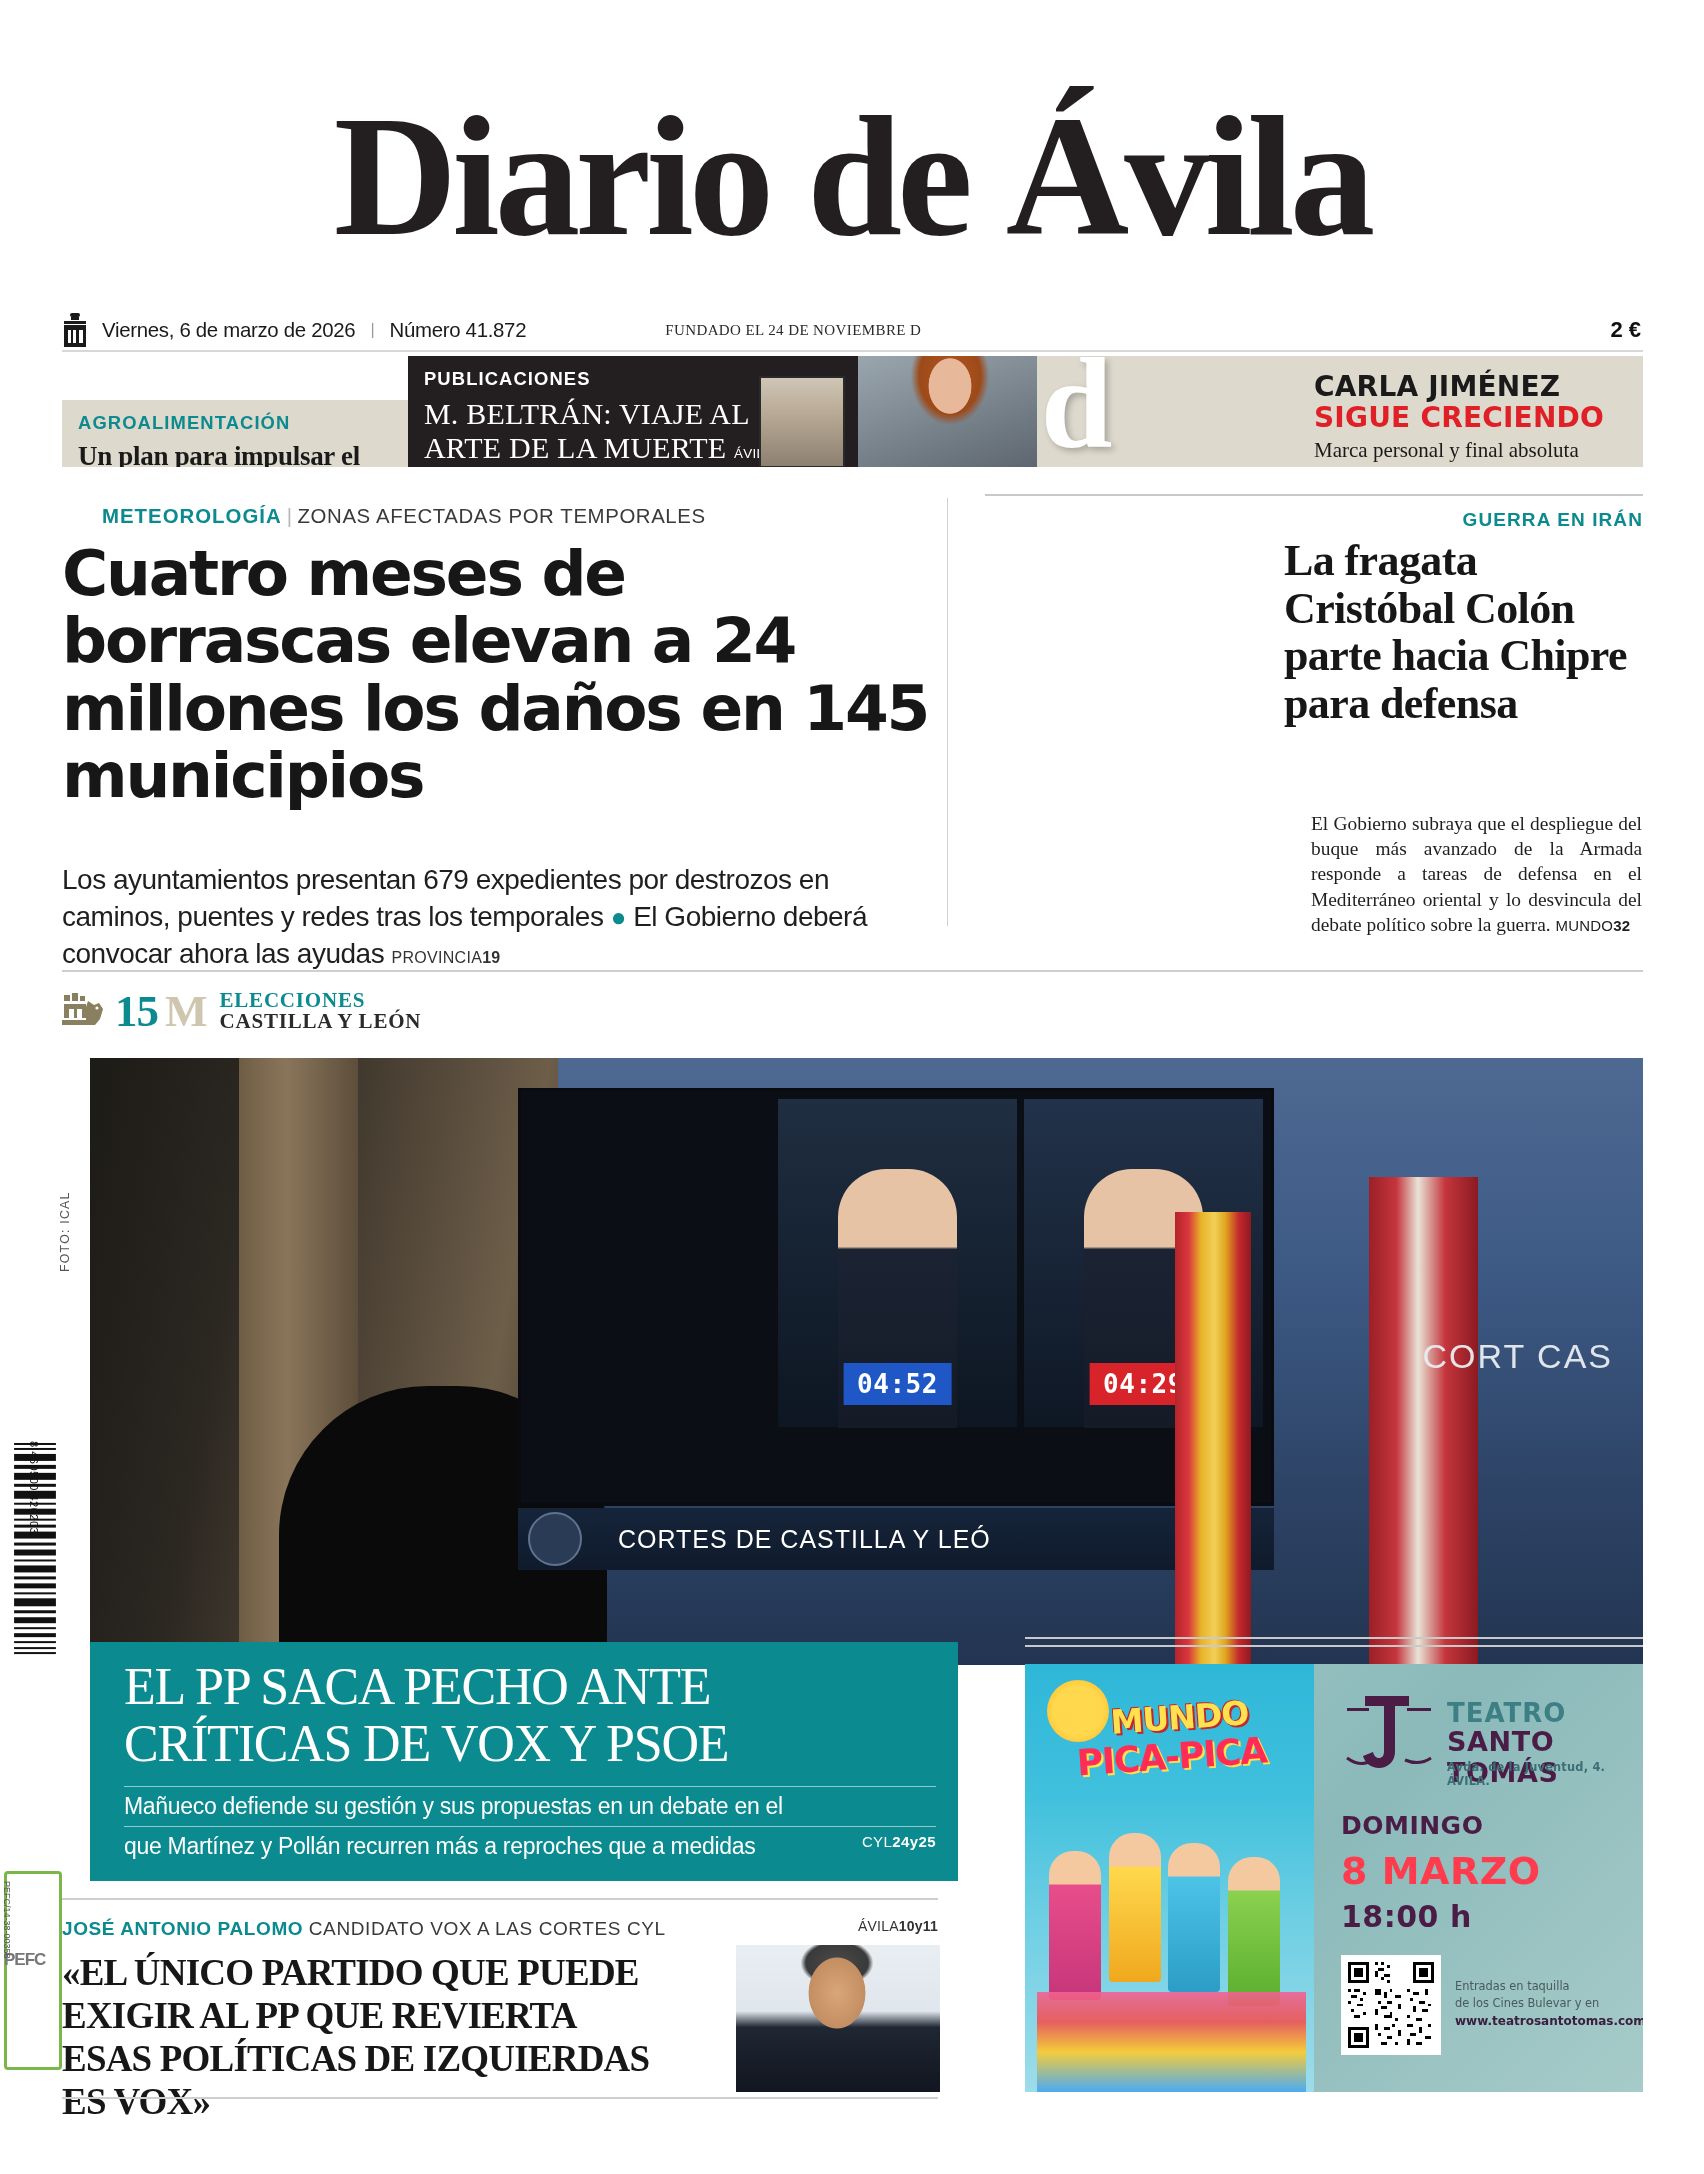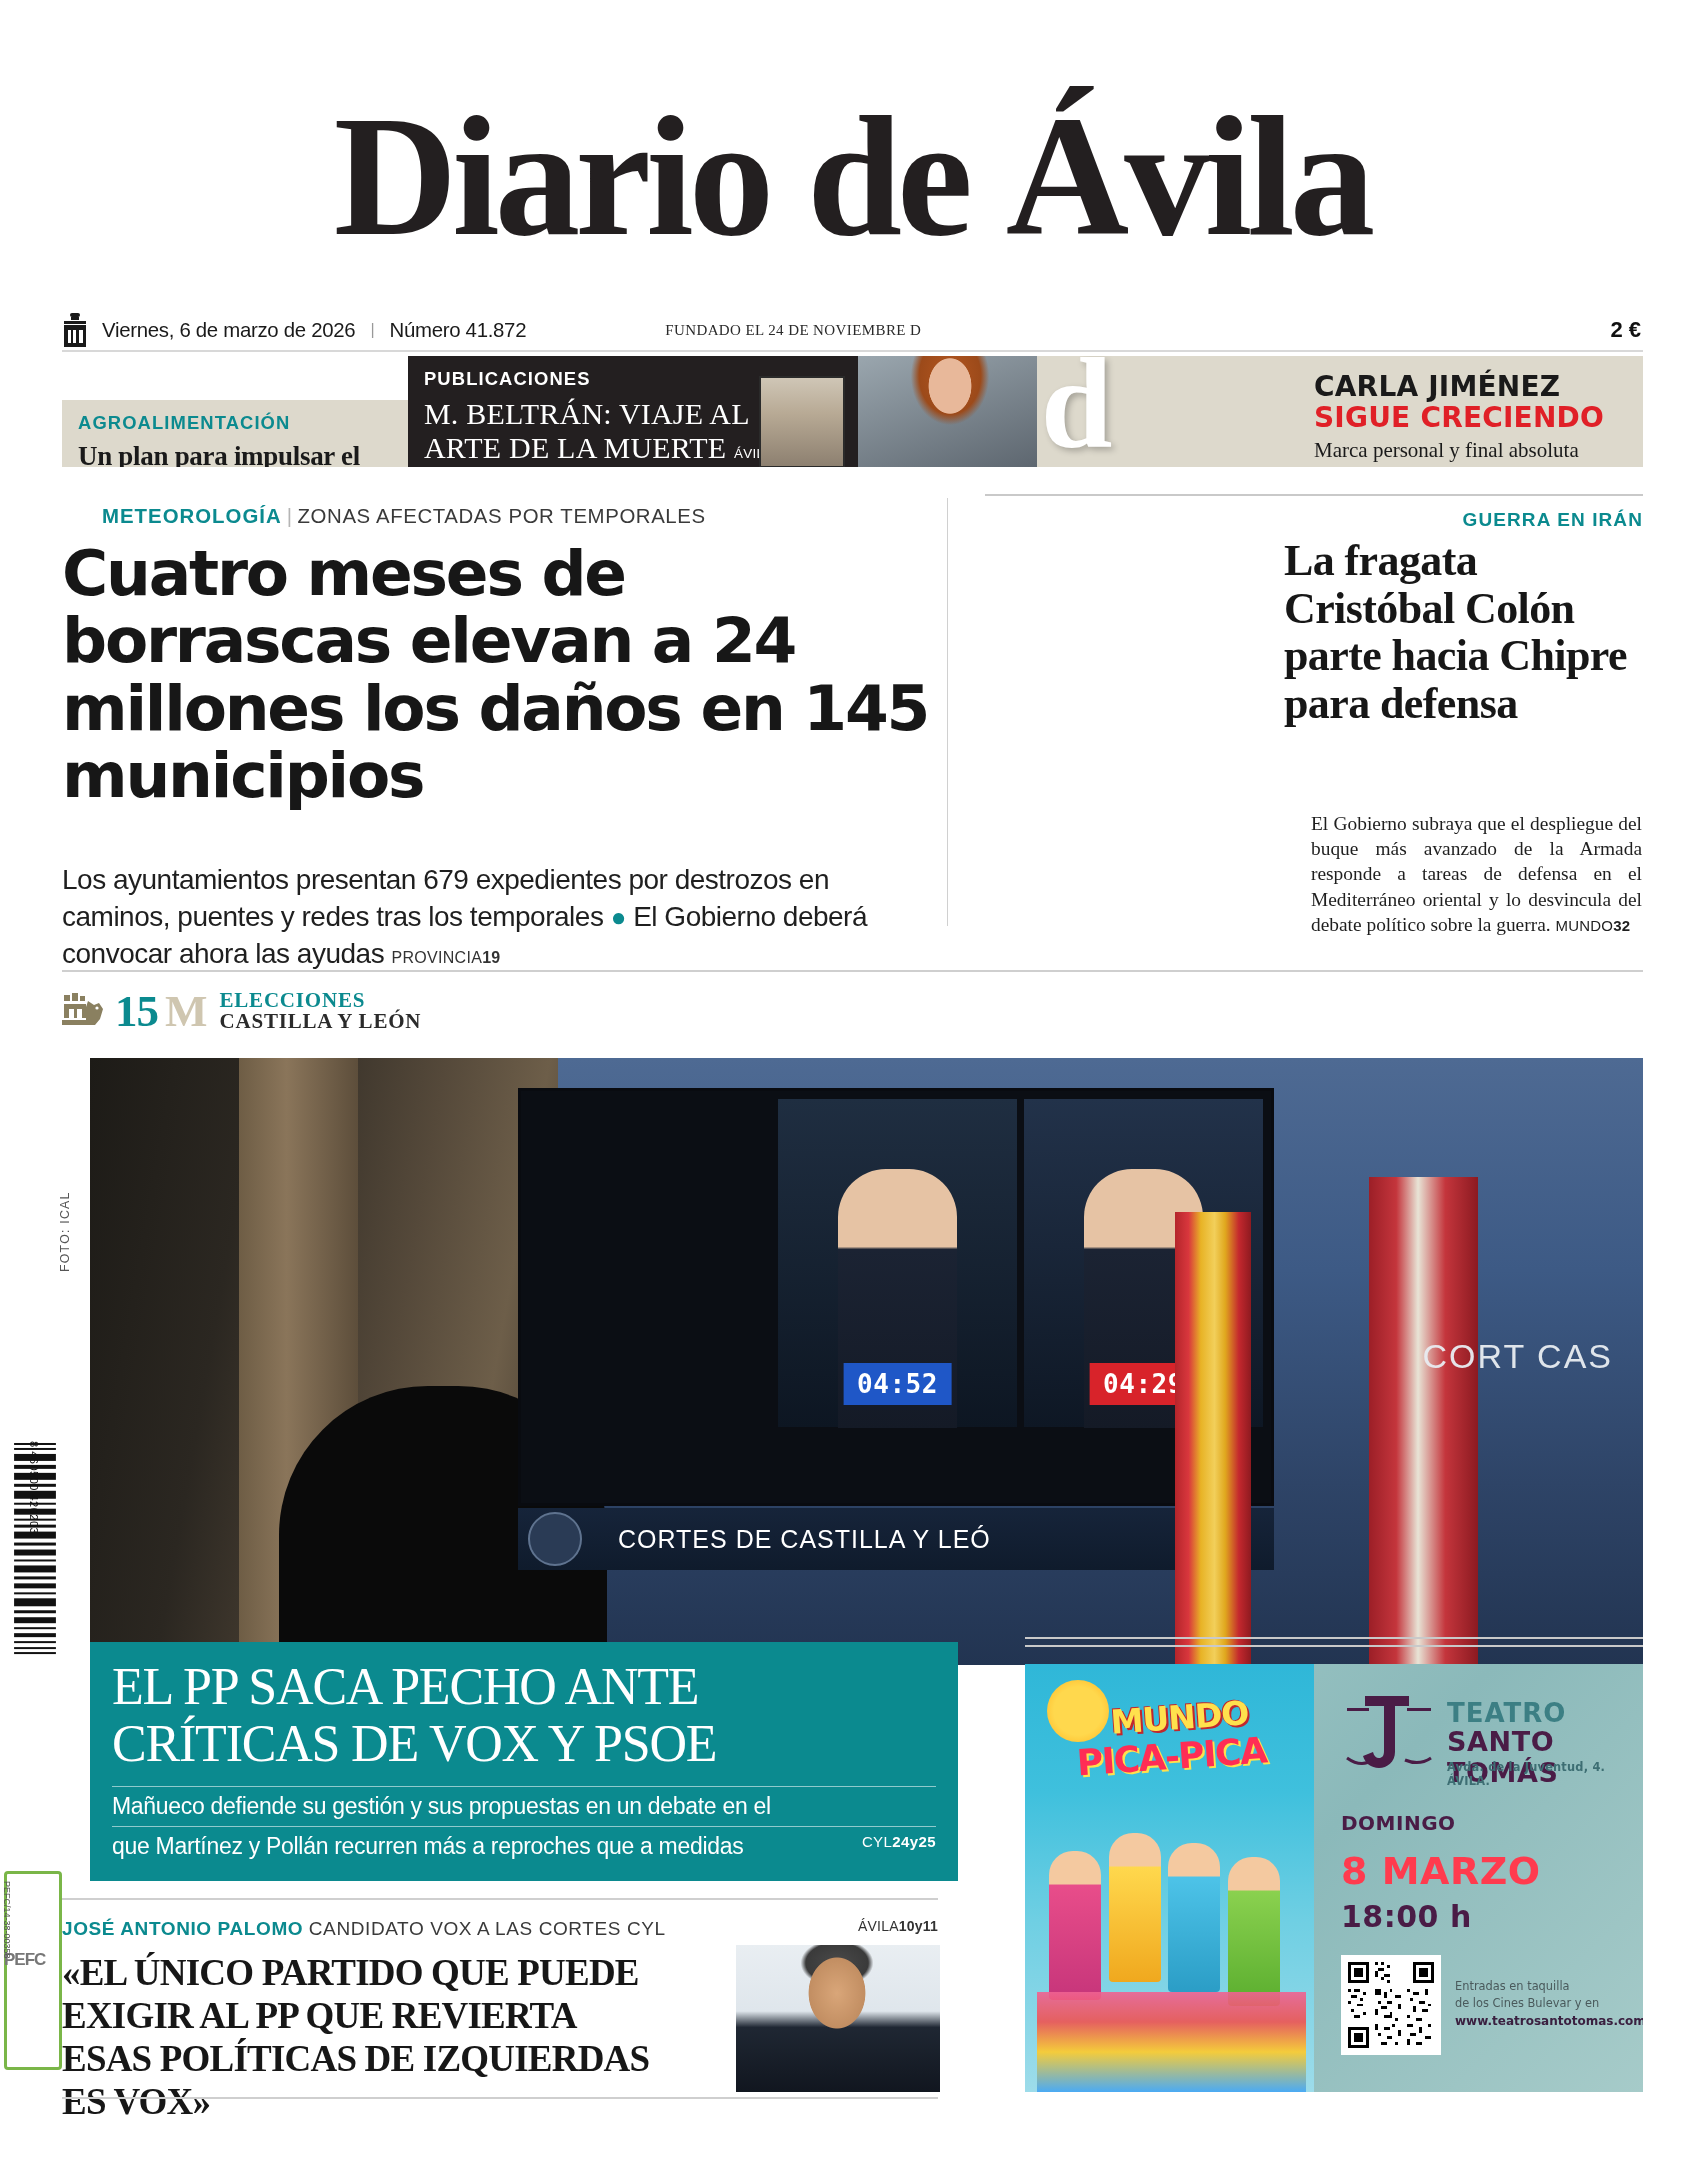--- a/index.html
+++ b/index.html
@@ -159,21 +159,21 @@
     background:linear-gradient(90deg,#9c1f27 0%,#c4353c 25%,#e8e4d6 45%,#c4353c 70%,#8c1a21 100%); }
   .ph-right-txt { position:absolute; right:30px; top:279px; color:#e9edf2;
     font-family:"Liberation Sans", sans-serif; font-size:34px; letter-spacing:2px; opacity:0.95; }
   .foto-credit {
     position:absolute; left:58px; top:1272px;
     font-size:12.4px; letter-spacing:1.2px; color:#555;
     transform:rotate(-90deg); transform-origin:left top; white-space:nowrap;
   }
 
   
-  .teal { position:absolute; left:90px; top:1642px; width:868px; height:239px; background:#0b8a8f; color:#fff; padding:16px 22px 0 22px; }
+  .teal { position:absolute; left:90px; top:1642px; width:868px; height:239px; background:#0b8a8f; color:#fff; padding:16px 22px 0 34px; }
   .teal-h {
     font-family:"Liberation Serif", serif; font-size:52px; line-height:1.1;
     letter-spacing:-1.2px; font-weight:400; color:#fff;
   }
   .teal-sub { margin-top:14px; }
   .teal-line { border-top:1px solid rgba(255,255,255,0.55); padding:6px 0 5px 0;
     font-size:23px; font-weight:300; letter-spacing:-0.3px; line-height:1.2; }
   .teal-ref { font-size:15px; letter-spacing:0.4px; float:right; }
   .teal-ref b { font-weight:700; }
 
@@ -225,21 +225,21 @@
   .ad-teatro { position:absolute; left:422px; top:34px;
     font-family:"DejaVu Sans", sans-serif; font-weight:700; font-size:26px;
     color:#3c7f84; letter-spacing:1px; }
   .ad-santo { position:absolute; left:422px; top:62px;
     font-family:"DejaVu Sans", sans-serif; font-weight:700; font-size:27px;
     color:#4a1c46; letter-spacing:0.6px; }
   .ad-addr { position:absolute; left:422px; top:96px;
     font-family:"DejaVu Sans", sans-serif; font-weight:700; font-size:11.4px;
     color:#3d6e73; letter-spacing:0.2px; }
   .ad-domingo { position:absolute; left:316px; top:147px;
-    font-family:"DejaVu Sans", sans-serif; font-weight:700; font-size:20px;
+    font-family:"DejaVu Sans", sans-serif; font-weight:700; font-size:25px;
     color:#4a1c46; letter-spacing:0.5px; }
   .ad-fecha { position:absolute; left:316px; top:185px;
     font-family:"DejaVu Sans", sans-serif; font-weight:700; font-size:38px;
     color:#ff3b4e; letter-spacing:0.5px; }
   .ad-hora { position:absolute; left:316px; top:235px;
     font-family:"DejaVu Sans", sans-serif; font-weight:700; font-size:30px;
     color:#4a1c46; letter-spacing:0.5px; }
   .ad-qr { position:absolute; left:316px; top:291px; width:100px; height:100px;
     background:#fff; padding:7px; }
   .ad-qr svg { display:block; }

